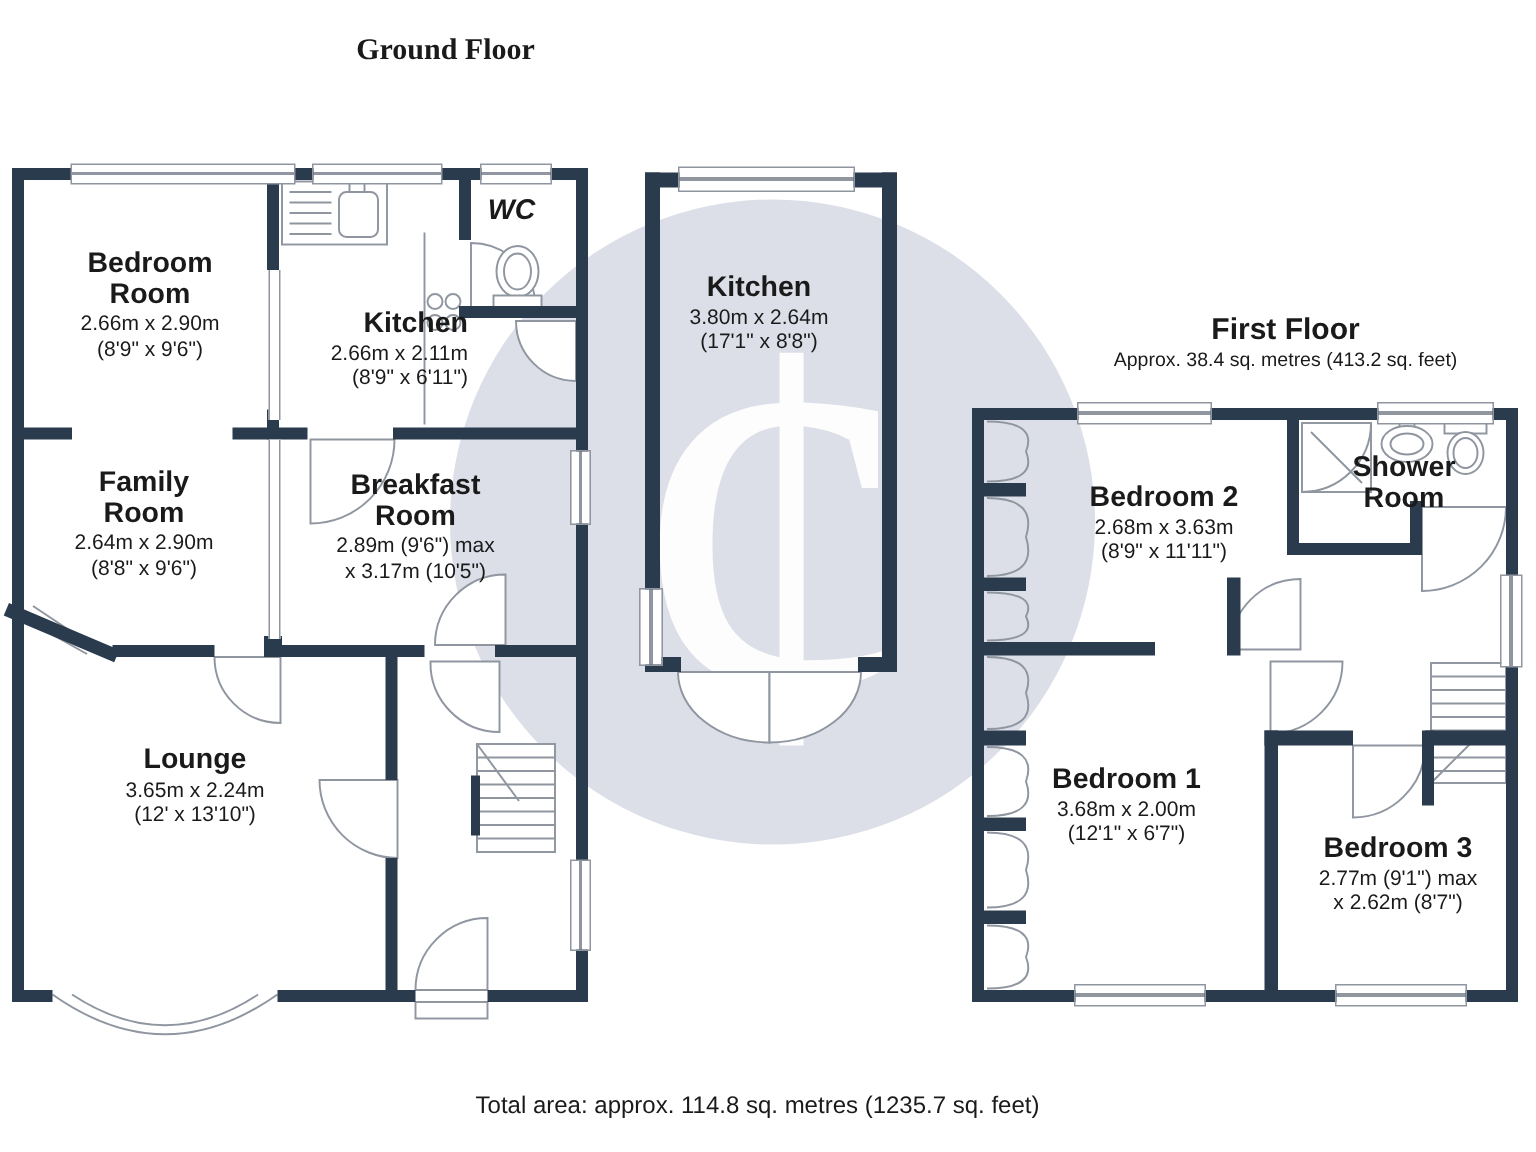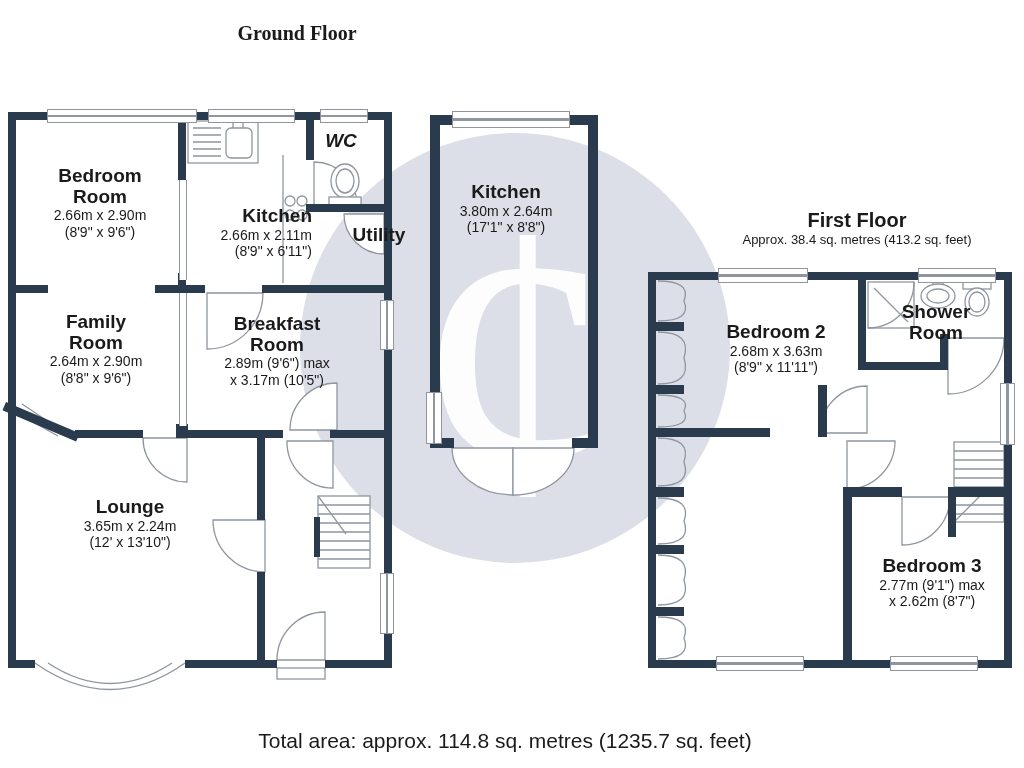--- a/index.html
+++ b/index.html
@@ -21,21 +21,21 @@
          background:linear-gradient(to right,#fff 0 40%,#8f96a0 40% 58%,#fff 58% 100%);}
   
   #overlay{position:absolute;left:0;top:0;z-index:2;}
   
   .room-label{position:absolute;width:170px;text-align:center;z-index:6;}
   .room-name{display:block;margin:0 auto;font-weight:bold;font-size:19px;line-height:1.08;}
   .room-dim{display:block;font-size:14px;line-height:1.2;white-space:nowrap;}
   .floor-title{position:absolute;text-align:center;z-index:6;}
   .floor-title .t{font-size:20px;font-weight:bold;line-height:1.2;}
   .floor-title .s{font-size:13px;line-height:1.3;}
-  .footer{position:absolute;left:0;top:729px;width:1010px;text-align:center;font-size:21px;z-index:6;}
+  .footer{position:absolute;left:0;top:729px;width:1010px;text-align:center;font-size:16px;z-index:6;}
 </style>
 </head>
 <body>
 
 <div id="canvas">
 
   <div class="wm-circle">
     <span class="wm-glyph">¢</span>
   </div>
 
@@ -203,23 +203,20 @@
     <span class="room-dim">(8'9" x 9'6")</span>
   </div>
   <div class="room-label" style="left:142px;top:206px;text-align:right;">
     <span class="room-name">Kitchen</span>
     <span class="room-dim">2.66m x 2.11m</span>
     <span class="room-dim">(8'9" x 6'11")</span>
   </div>
   <div class="room-label" style="left:256px;top:131px;font-style:italic;">
     <span class="room-name">WC</span>
   </div>
-  <div class="room-label" style="left:294px;top:225px;">
-    <span class="room-name">Utility</span>
-  </div>
   <div class="room-label" style="left:11px;top:312px;">
     <span class="room-name" style="width:92px">Family Room</span>
     <span class="room-dim">2.64m x 2.90m</span>
     <span class="room-dim">(8'8" x 9'6")</span>
   </div>
   <div class="room-label" style="left:192px;top:314px;">
     <span class="room-name" style="width:110px">Breakfast Room</span>
     <span class="room-dim">2.89m (9'6") max</span>
     <span class="room-dim">x 3.17m (10'5")</span>
   </div>
@@ -234,20 +231,25 @@
     <span class="room-dim">(17'1" x 8'8")</span>
   </div>
   <div class="room-label" style="left:691px;top:322px;">
     <span class="room-name">Bedroom 2</span>
     <span class="room-dim">2.68m x 3.63m</span>
     <span class="room-dim">(8'9" x 11'11")</span>
   </div>
   <div class="room-label" style="left:851px;top:302px;">
     <span class="room-name" style="width:86px">Shower Room</span>
   </div>
+  <div class="room-label" style="left:666px;top:510px;">
+    <span class="room-name">Bedroom 1</span>
+    <span class="room-dim">3.68m x 2.00m</span>
+    <span class="room-dim">(12'1" x 6'7")</span>
+  </div>
   <div class="room-label" style="left:847px;top:556px;">
     <span class="room-name">Bedroom 3</span>
     <span class="room-dim">2.77m (9'1") max</span>
     <span class="room-dim">x 2.62m (8'7")</span>
   </div>
 
   <div class="footer">Total area: approx. 114.8 sq. metres (1235.7 sq. feet)</div>
 
 </div>
 

